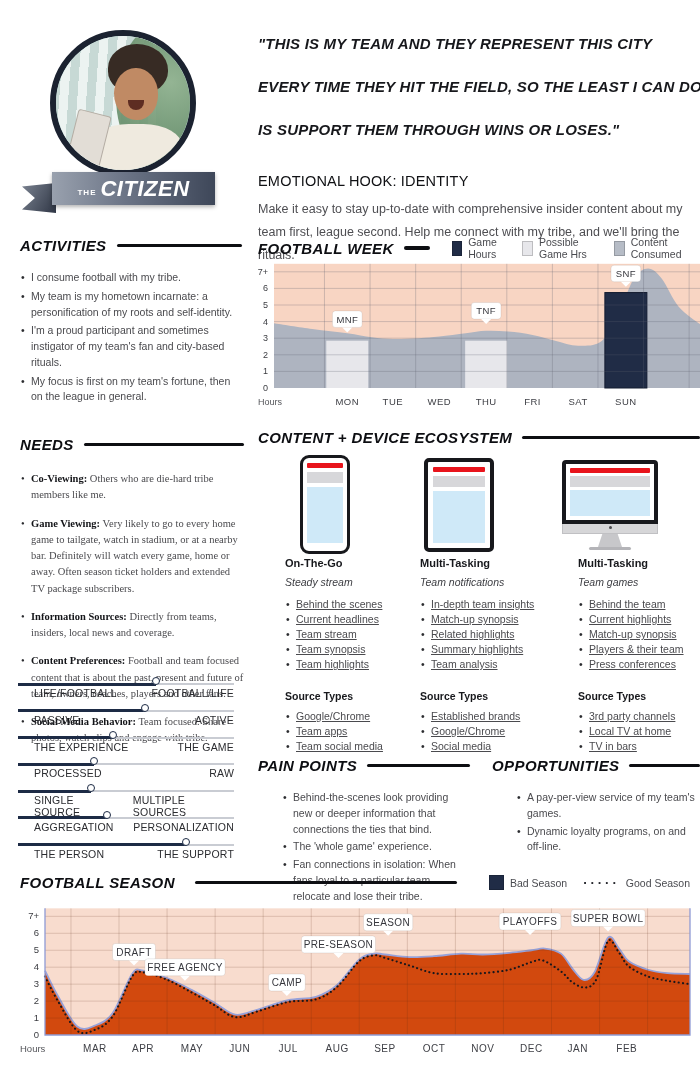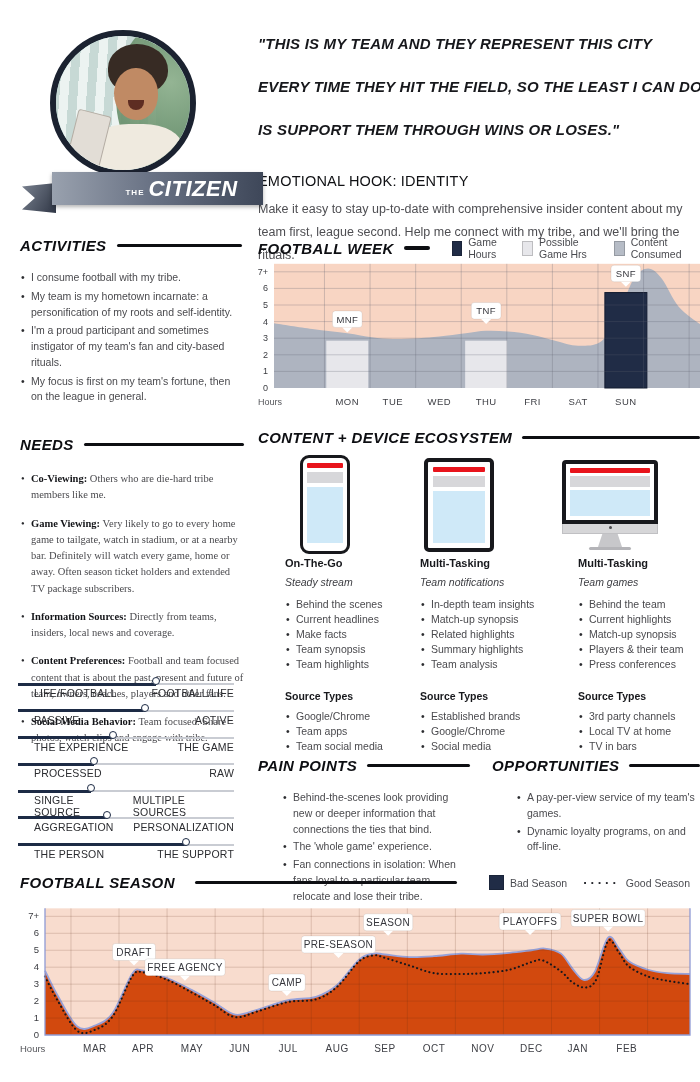--- a/index.html
+++ b/index.html
@@ -14,21 +14,21 @@
            background:radial-gradient(circle at 55% 40%,#8fb08c,#5d8561 75%);opacity:.9;}
   .hair{position:absolute;left:52px;top:8px;width:60px;height:50px;background:#372b24;border-radius:48% 52% 45% 45%;}
   .face{position:absolute;left:58px;top:32px;width:44px;height:52px;background:#c08a64;border-radius:50% 50% 48% 52%;}
   .mouth{position:absolute;left:72px;top:64px;width:16px;height:10px;background:#5e2d22;border-radius:0 0 12px 12px;}
   .shirt{position:absolute;left:34px;top:88px;width:92px;height:52px;background:#efeadf;border-radius:42% 42% 0 0;}
   .phoneprop{position:absolute;left:16px;top:76px;width:32px;height:50px;background:#e2ddd6;
              border:1px solid #b4ada4;border-radius:3px;transform:rotate(14deg);}
   .banner{position:absolute;left:52px;top:172px;width:163px;height:33px;z-index:3;
           background:linear-gradient(90deg,#99a1ae,#6b7486 45%,#3e4759);
           display:flex;align-items:center;justify-content:center;gap:4px;
-          box-shadow:0 2px 4px rgba(0,0,0,.3);padding-left:48px;}
+          box-shadow:0 2px 4px rgba(0,0,0,.3);}
   .banner .the{color:#fff;font-size:8px;font-weight:bold;letter-spacing:1px;margin-top:7px;}
   .banner .name{color:#fff;font-size:22px;font-weight:bold;font-style:italic;letter-spacing:.5px;}
   .ribbon-tail{position:absolute;left:22px;top:183px;width:34px;height:30px;z-index:1;
                background:linear-gradient(120deg,#7a8290,#2f3645);
                clip-path:polygon(0 12%,100% 0,100% 100%,0 88%,38% 50%);}
   .head-right{position:absolute;left:258px;top:22px;width:442px;}
   .quote{font-weight:bold;font-style:italic;font-size:15px;line-height:43px;
          letter-spacing:.2px;color:#17181c;white-space:nowrap;}
   .hook-title{margin-top:22px;font-weight:normal;font-size:14.5px;letter-spacing:.2px;color:#101114;}
   .hook-text{margin-top:9px;font-size:12.5px;line-height:1.85;color:#4e4e52;}
@@ -75,21 +75,21 @@
   .dev-tablet{left:166px;top:29px;width:52px;height:76px;border:4px solid #17181c;border-radius:5px;padding:5px;}
   .dev-imac{position:absolute;left:304px;top:31px;width:96px;}
   .imac-screen{height:48px;border:4px solid #17181c;border-radius:4px 4px 0 0;padding:4px;display:flex;flex-direction:column;gap:3px;background:#fff;}
   .imac-chin{height:9px;background:#d6d6d8;border:1px solid #c0c0c3;border-top:none;position:relative;}
   .imac-chin::after{content:"";position:absolute;left:50%;top:2px;width:3px;height:3px;margin-left:-1.5px;border-radius:50%;background:#4a4a4e;}
   .imac-stand{width:24px;height:13px;margin:0 auto;background:#c7c7ca;clip-path:polygon(18% 0,82% 0,100% 100%,0 100%);}
   .imac-base{width:42px;height:3px;margin:0 auto;background:#b4b4b8;border-radius:2px;}
   .eco-col{position:absolute;top:128px;}
   .eco-col .col-h{font-weight:bold;font-size:11px;color:#17181c;margin-bottom:7px;}
   .eco-col .col-sub{font-style:italic;font-size:10.5px;color:#3c3d42;margin-bottom:9px;}
-  .eco-col .blist li{line-height:14px;margin-bottom:1px;}
+  .eco-col .blist li{line-height:14px;margin-bottom:1px;text-decoration:underline;}
   .eco-col .col-items{min-height:82px;}
   .eco-col .src-h{font-weight:bold;font-size:10.5px;color:#17181c;margin:11px 0 7px;}
   
   .pain{position:absolute;left:258px;top:757px;width:212px;}
   .opps{position:absolute;left:492px;top:757px;width:208px;}
   .pain .blist,.opps .blist{margin:16px 0 0 24px;}
   .pain .blist li,.opps .blist li{margin-bottom:2px;}
   
   .season-head{position:absolute;left:20px;top:874px;width:680px;display:flex;align-items:center;gap:20px;}
   .season-svg{position:absolute;left:20px;top:896px;}
@@ -296,21 +296,21 @@
           <div class="bar-red"></div>
           <div class="bar-gray"></div>
           <div class="pane-blue"></div>
         </div>
         <div class="eco-col" style="left: 27px; width: 130px;">
           <div class="col-h">On-The-Go</div>
           <div class="col-sub">Steady stream</div>
           <ul class="blist col-items">
             <li>Behind the scenes</li>
             <li>Current headlines</li>
-            <li>Make facts</li>
+            <li>Team stream</li>
             <li>Team synopsis</li>
             <li>Team highlights</li>
           </ul>
           <div class="src-h">Source Types</div>
           <ul class="blist">
             <li>Google/Chrome</li>
             <li>Team apps</li>
             <li>Team social media</li>
           </ul>
         </div>

